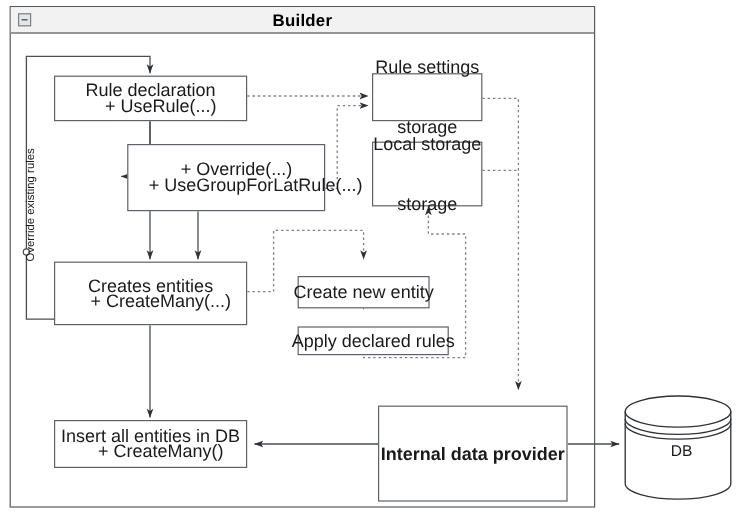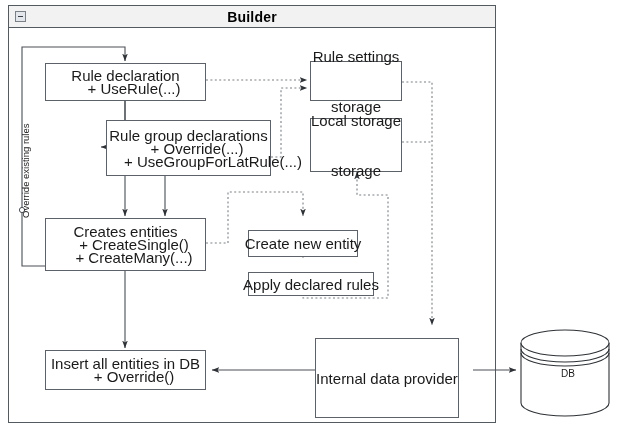--- a/index.html
+++ b/index.html
@@ -138,21 +138,21 @@
     top: 329px;
     width: 90px;
     height: 88px;
   }
   .db-label {
     position: absolute;
     left: 520px;
     top: 368px;
     width: 96px;
     text-align: center;
-    font-size: 10px;
+    font-size: 13px;
     color: #1a1a1a;
   }
 </style>
 </head>
 <body>
 
 <div id="canvas">
 
   <div class="window-frame">
     <div class="window-titlebar">
@@ -202,55 +202,53 @@
   </svg>
 
   <div class="vlabel" style="left:20px; top:218px;">Override existing rules</div>
 
   <div class="node" style="left:45px; top:63px; width:161px; height:38px;">
     <div class="ttl">Rule declaration</div>
     <div class="mem">+ UseRule(...)</div>
   </div>
 
   <div class="node" style="left:106px; top:120px; width:165px; height:56px;">
-    <div class="ttl">Rule group declarations</div>
     <div class="mem">+ Override(...)</div>
     <div class="mem">+ UseGroupForLatRule(...)</div>
   </div>
 
   <div class="node" style="left:45px; top:218px; width:161px; height:53px;">
     <div class="ttl">Creates entities</div>
-    <div class="mem">+ CreateSingle()</div>
     <div class="mem">+ CreateMany(...)</div>
   </div>
 
   <div class="node" style="left:45px; top:350px; width:161px; height:40px;">
     <div class="ttl">Insert all entities in DB</div>
-    <div class="mem">+ Override()</div>
+    <div class="mem">+ CreateMany()</div>
   </div>
 
   <div class="node center-only" style="left:310px; top:61px; width:92px; height:40px;">
     <div class="ttl">Rule settings</div>
     <div class="mem">storage</div>
   </div>
 
   <div class="node center-only" style="left:310px; top:118px; width:92px; height:54px;">
     <div class="ttl">Local storage</div>
     <div class="mem">storage</div>
   </div>
 
   <div class="node single" style="left:248px; top:218px; width:110px; height:27px;">
     <div class="ttl">Create new entity</div>
   </div>
 
   <div class="node single" style="left:248px; top:260px; width:126px; height:24px;">
     <div class="ttl">Apply declared rules</div>
   </div>
 
-  <div class="node single" style="left:315px; top:326px; width:144px; height:80px;">
+  <div class="node single" style="left:315px; top:326px; width:158px; height:80px;font-weight:bold;">
     <div class="ttl">Internal data provider</div>
   </div>
 
   <svg class="db-cyl" viewBox="0 0 90 88">
     <path d="M1,14 L1,74 A44,13 0 0 0 89,74 L89,14" fill="#ffffff" stroke="#2e3236" stroke-width="1.1"></path>
     <ellipse cx="45" cy="14" rx="44" ry="13" fill="#ffffff" stroke="#2e3236" stroke-width="1.1"></ellipse>
     <path d="M1,20 A44,13 0 0 0 89,20" fill="none" stroke="#2e3236" stroke-width="1.1"></path>
     <path d="M1,24 A44,13 0 0 0 89,24" fill="none" stroke="#2e3236" stroke-width="1.1"></path>
   </svg>
   <div class="db-label">DB</div>

